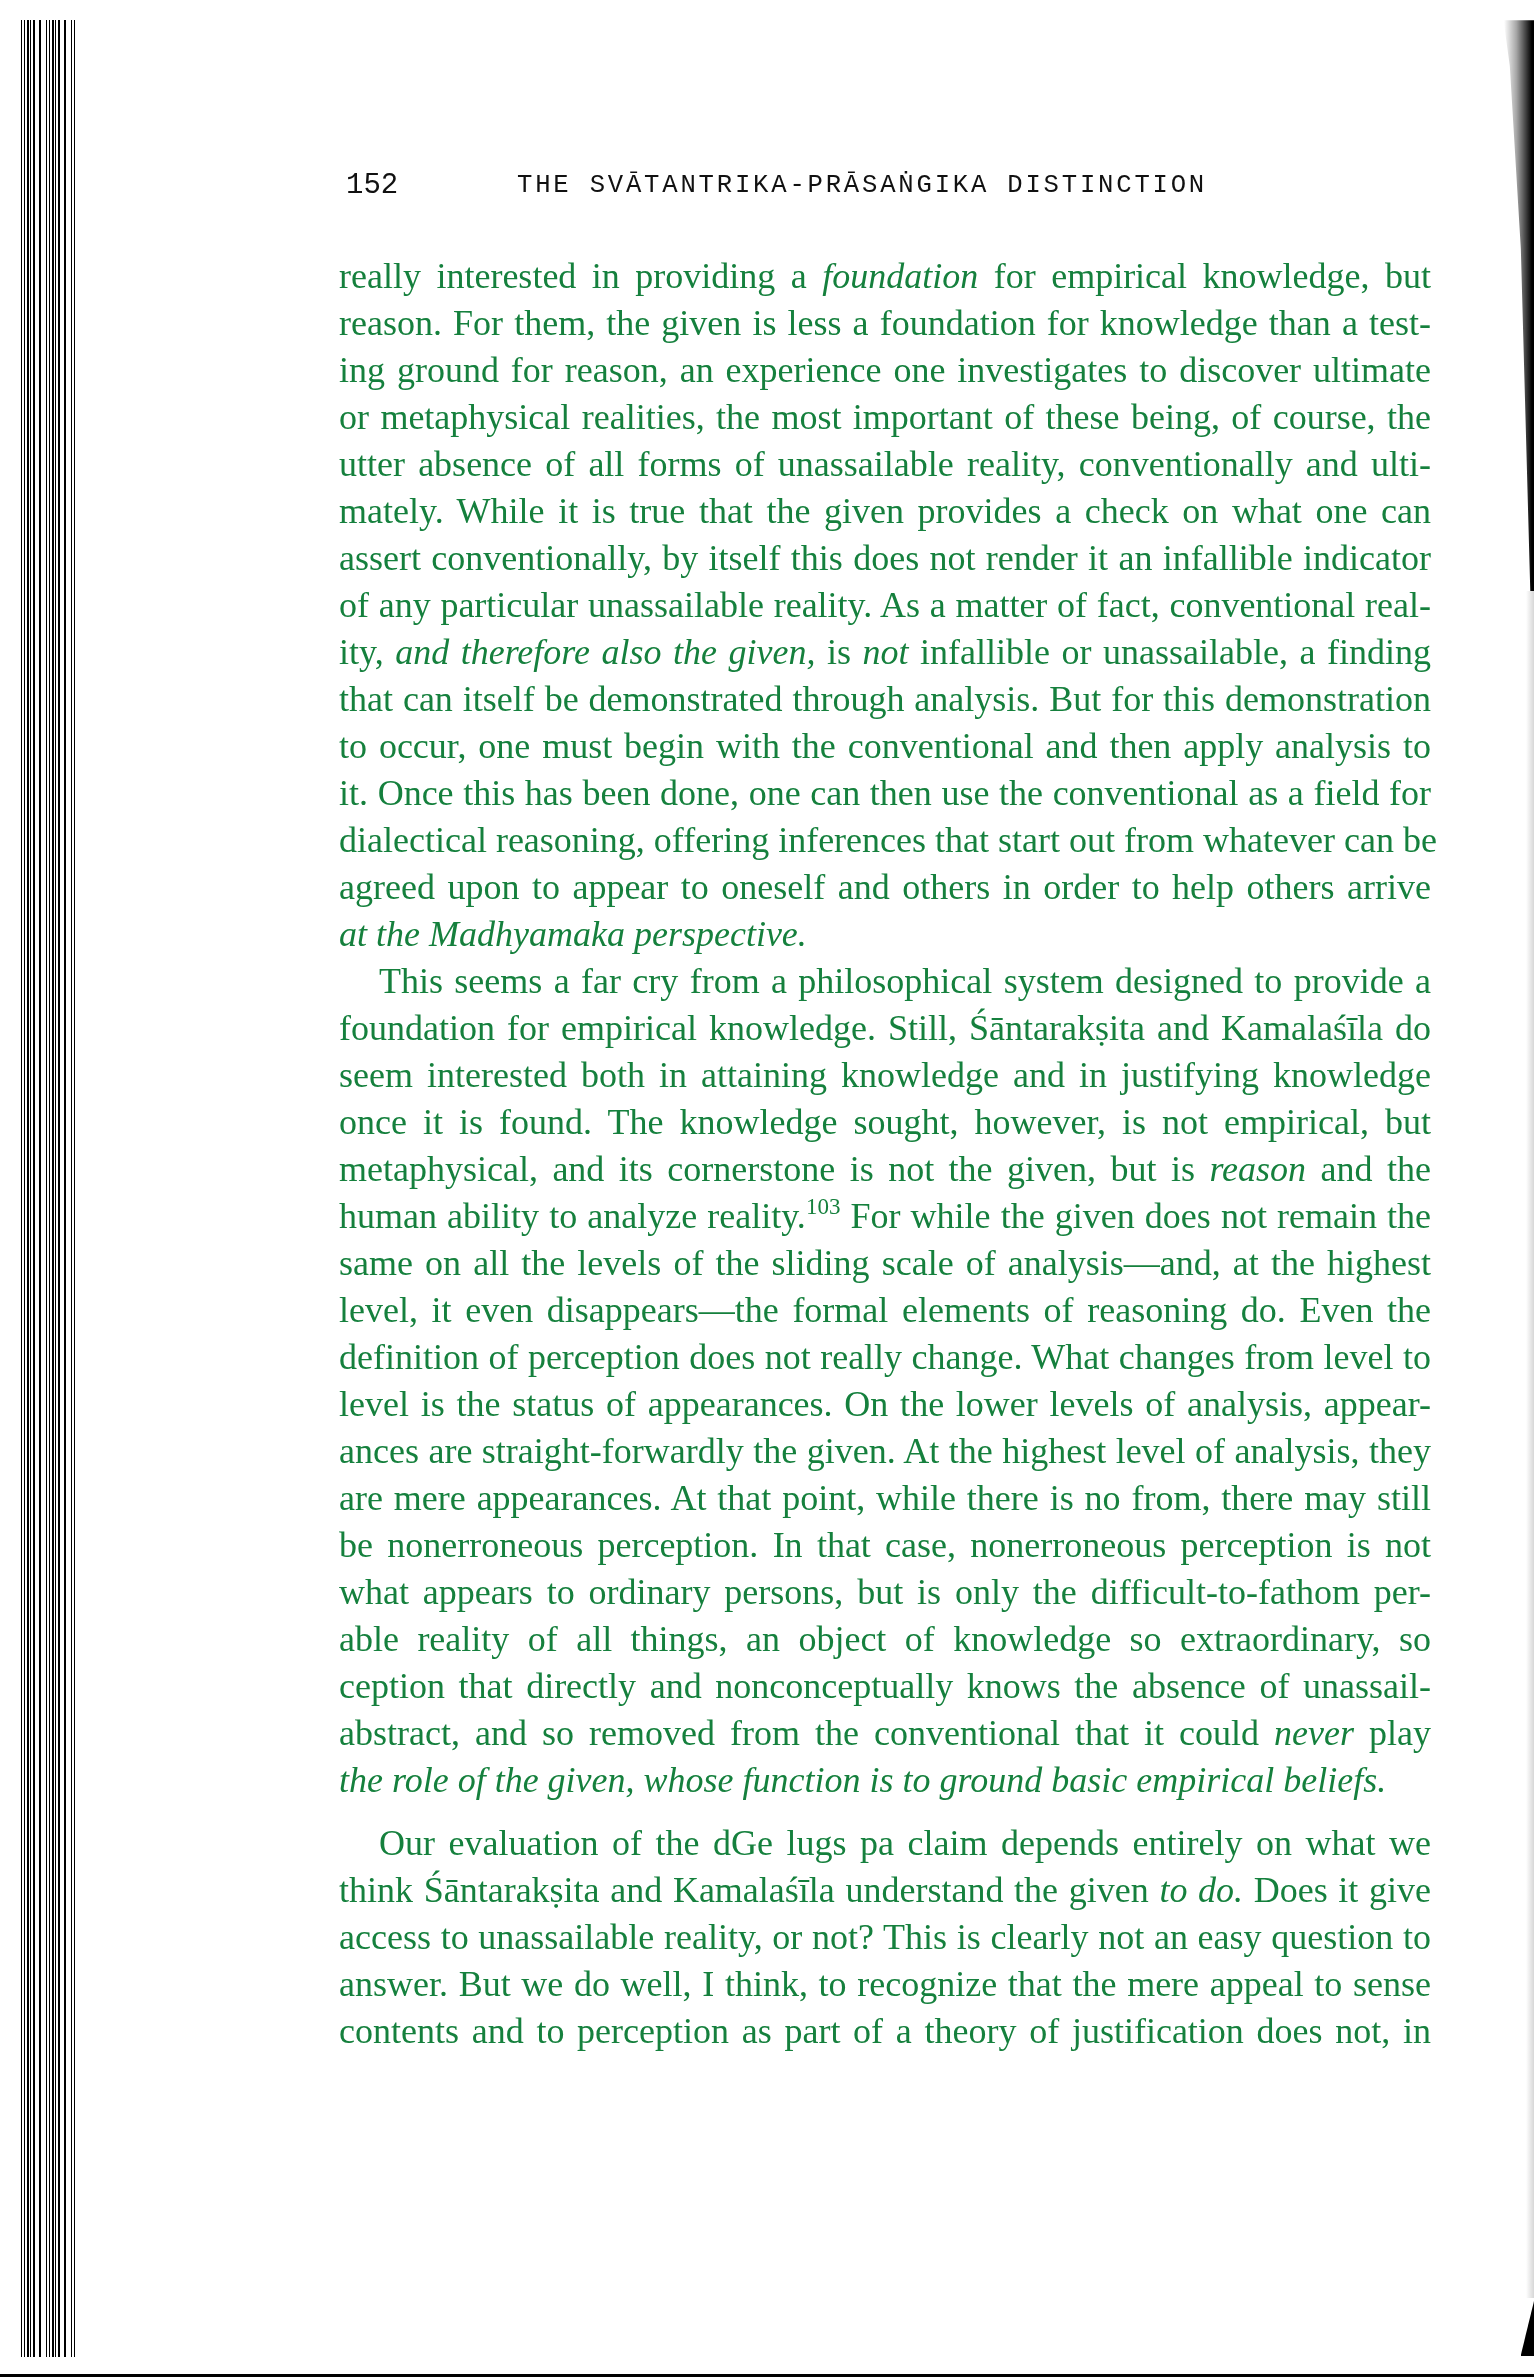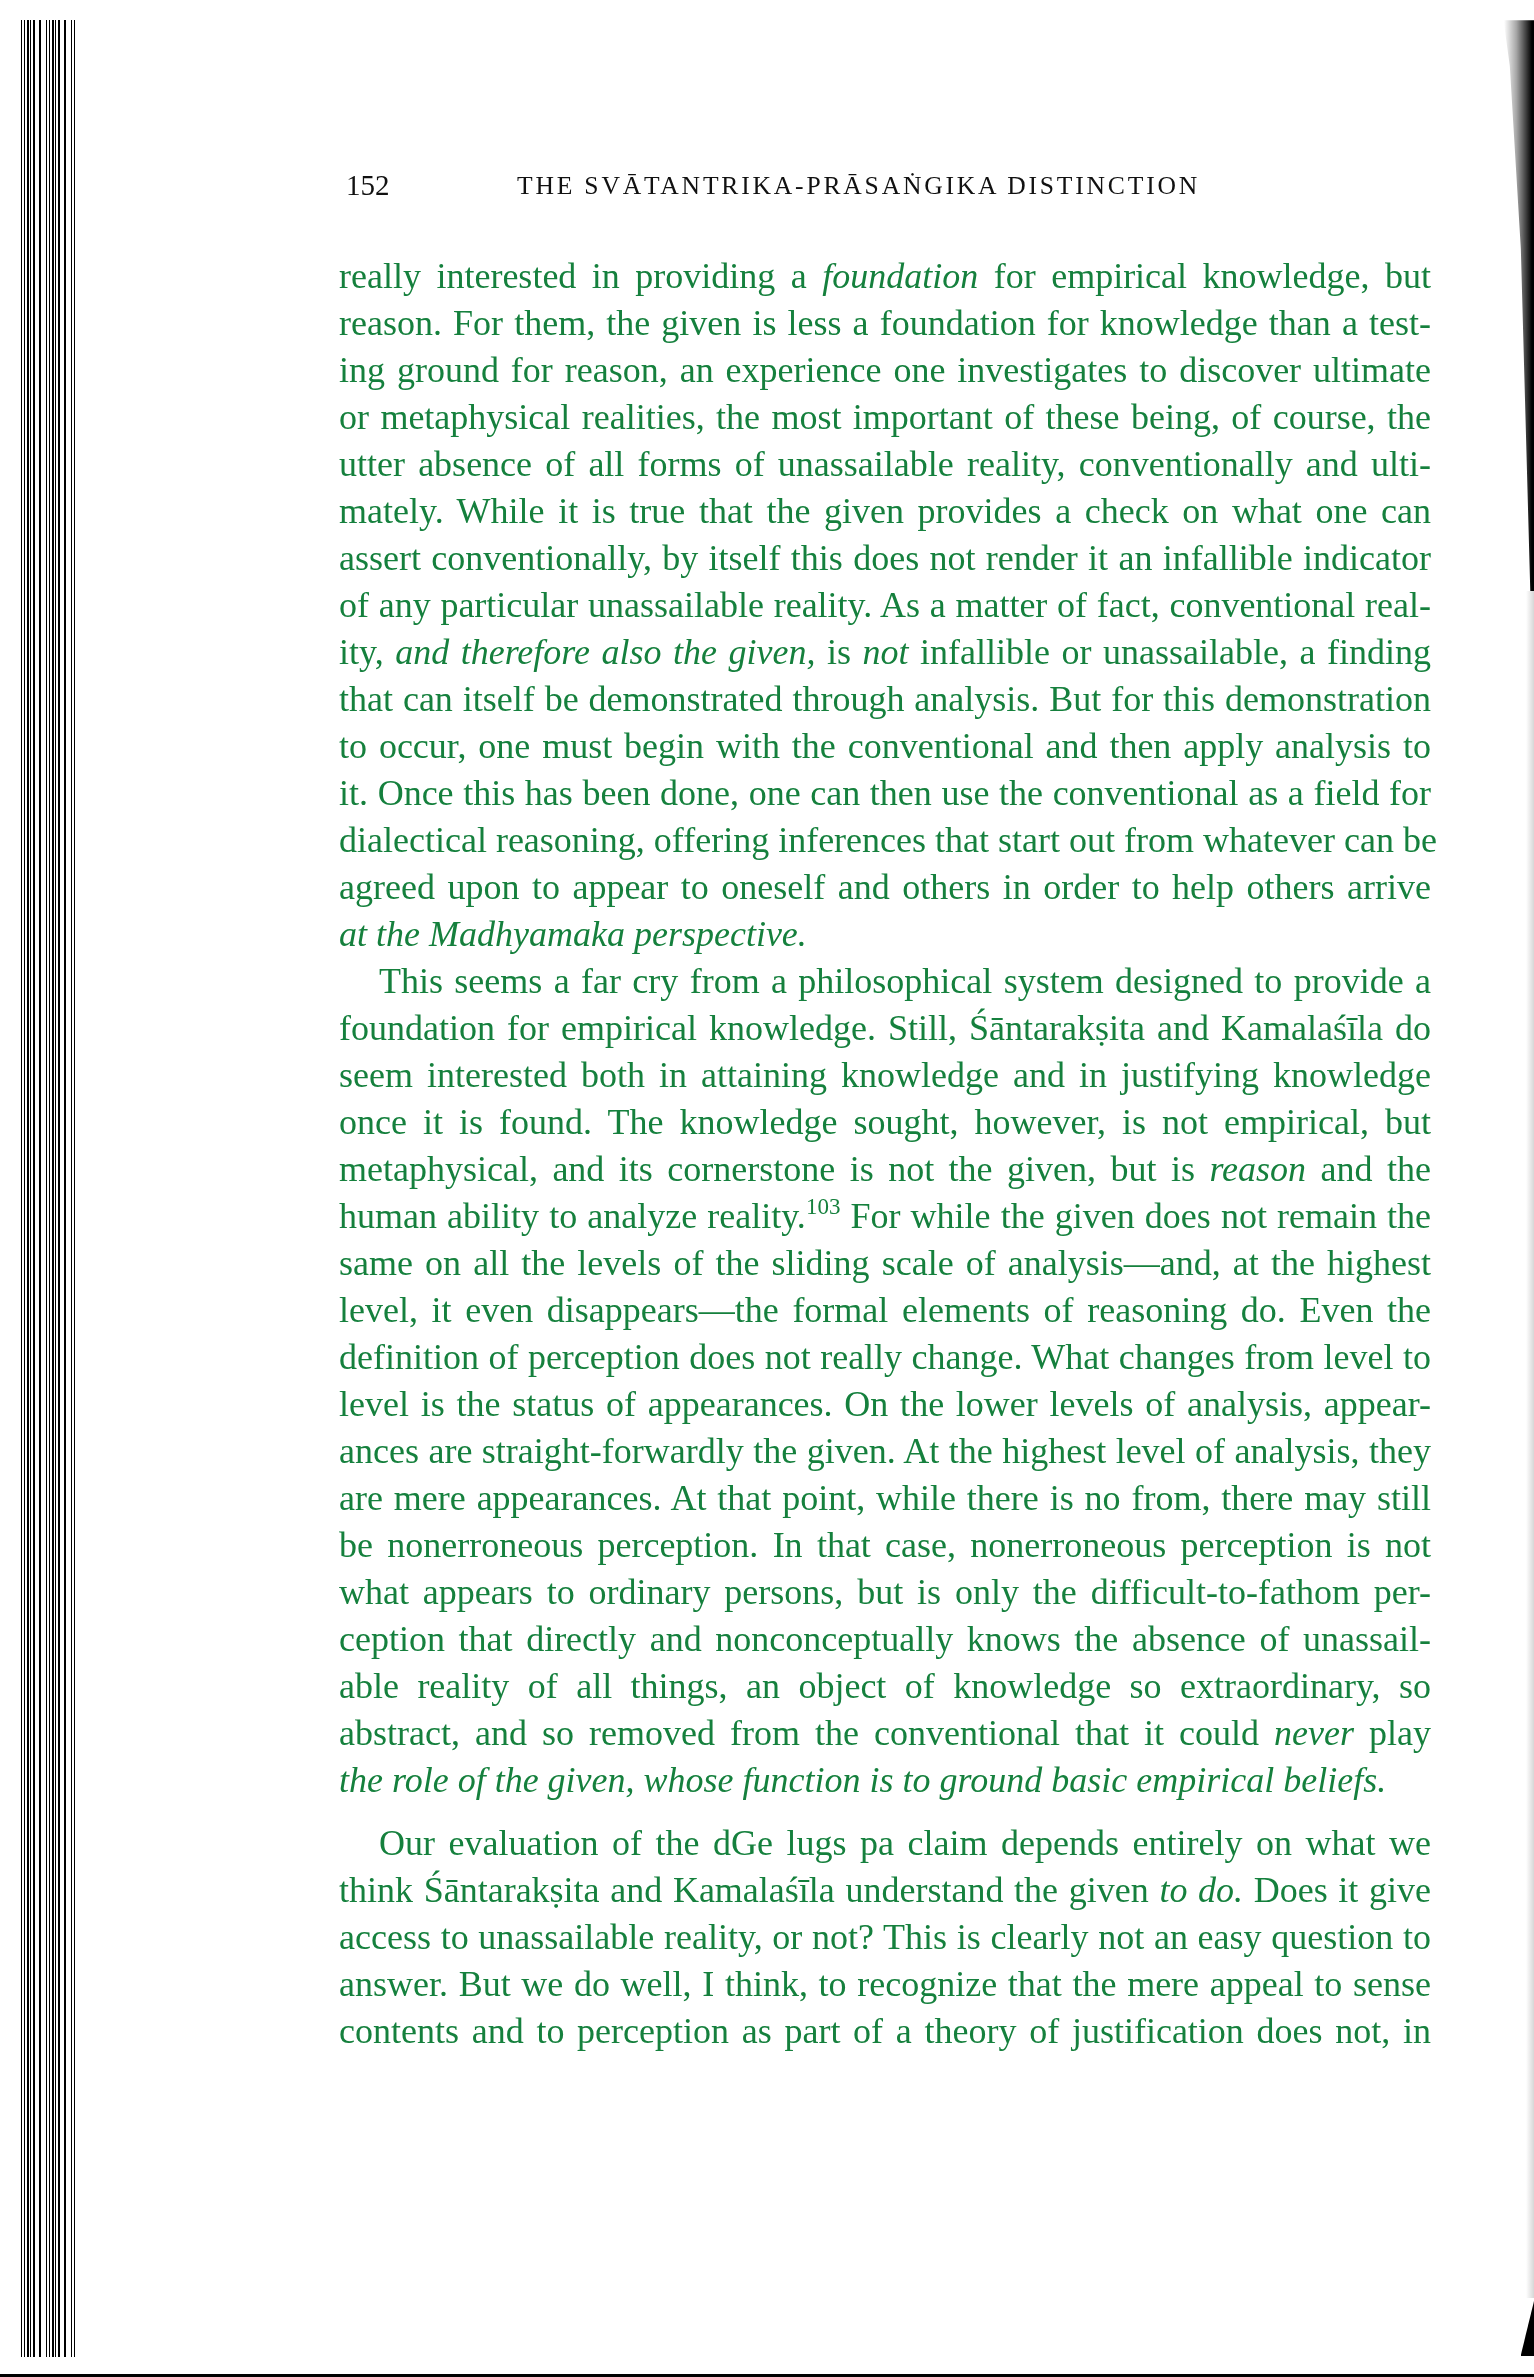--- a/index.html
+++ b/index.html
@@ -25,21 +25,21 @@
   .edge-corner-bottom {
     position: absolute; right: 0; top: 2297px; width: 14.4px; height: 59px;
     background: #000;
     clip-path: polygon(100% 0, 100% 100%, 0 100%);
   }
   .bottom-bar {
     position: absolute; left: 0; top: 2374px; width: 1535px; height: 3.9px; background: #000;
   }
   .running-head {
     position: absolute; top: 169px; left: 346px; width: 1084px; height: 33px;
-    font-family: Liberation Serif, serif; color: #111; text-align: center;
+    font-family: Liberation Mono, monospace; color: #111; text-align: center;
   }
   .page-number {
     position: absolute; left: 0; top: 0; font-size: 29px; line-height: 33px;
   }
   .running-title {
     position: absolute; left: 171px; top: 0; font-size: 25.6px; line-height: 33px;
     letter-spacing: 2.8px; white-space: nowrap;
   }
   .body-text {
     position: absolute; left: 339px; top: 253px; width: 1092px;
@@ -94,22 +94,22 @@
       <span class="line"><span>metaphysical, and its cornerstone is not the given, but is </span><em>reason</em><span> and the</span></span>
       <span class="line"><span>human ability to analyze reality.</span><sup>103</sup><span> For while the given does not remain the</span></span>
       <span class="line"><span>same on all the levels of the sliding scale of analysis—and, at the highest</span></span>
       <span class="line"><span>level, it even disappears—the formal elements of reasoning do. Even the</span></span>
       <span class="line"><span>definition of perception does not really change. What changes from level to</span></span>
       <span class="line"><span>level is the status of appearances. On the lower levels of analysis, appear-</span></span>
       <span class="line"><span>ances are straight-forwardly the given. At the highest level of analysis, they</span></span>
       <span class="line"><span>are mere appearances. At that point, while there is no from, there may still</span></span>
       <span class="line"><span>be nonerroneous perception. In that case, nonerroneous perception is not</span></span>
       <span class="line"><span>what appears to ordinary persons, but is only the difficult-to-fathom per-</span></span>
+      <span class="line"><span>able reality of all things, an object of knowledge so extraordinary, so</span></span>
       <span class="line"><span>ception that directly and nonconceptually knows the absence of unassail-</span></span>
-      <span class="line"><span>able reality of all things, an object of knowledge so extraordinary, so</span></span>
       <span class="line"><span>abstract, and so removed from the conventional that it could </span><em>never</em><span> play</span></span>
       <span class="line last"><span>the role of the given, whose function is to ground basic empirical beliefs.</span></span>
     </p>
   <p class="para p3">
       <span class="line indent"><span>Our evaluation of the dGe lugs pa claim depends entirely on what we</span></span>
       <span class="line"><span>think Śāntarakṣita and Kamalaśīla understand the given </span><em>to do.</em><span> Does it give</span></span>
       <span class="line"><span>access to unassailable reality, or not? This is clearly not an easy question to</span></span>
       <span class="line"><span>answer. But we do well, I think, to recognize that the mere appeal to sense</span></span>
       <span class="line"><span>contents and to perception as part of a theory of justification does not, in</span></span>
     </p>

